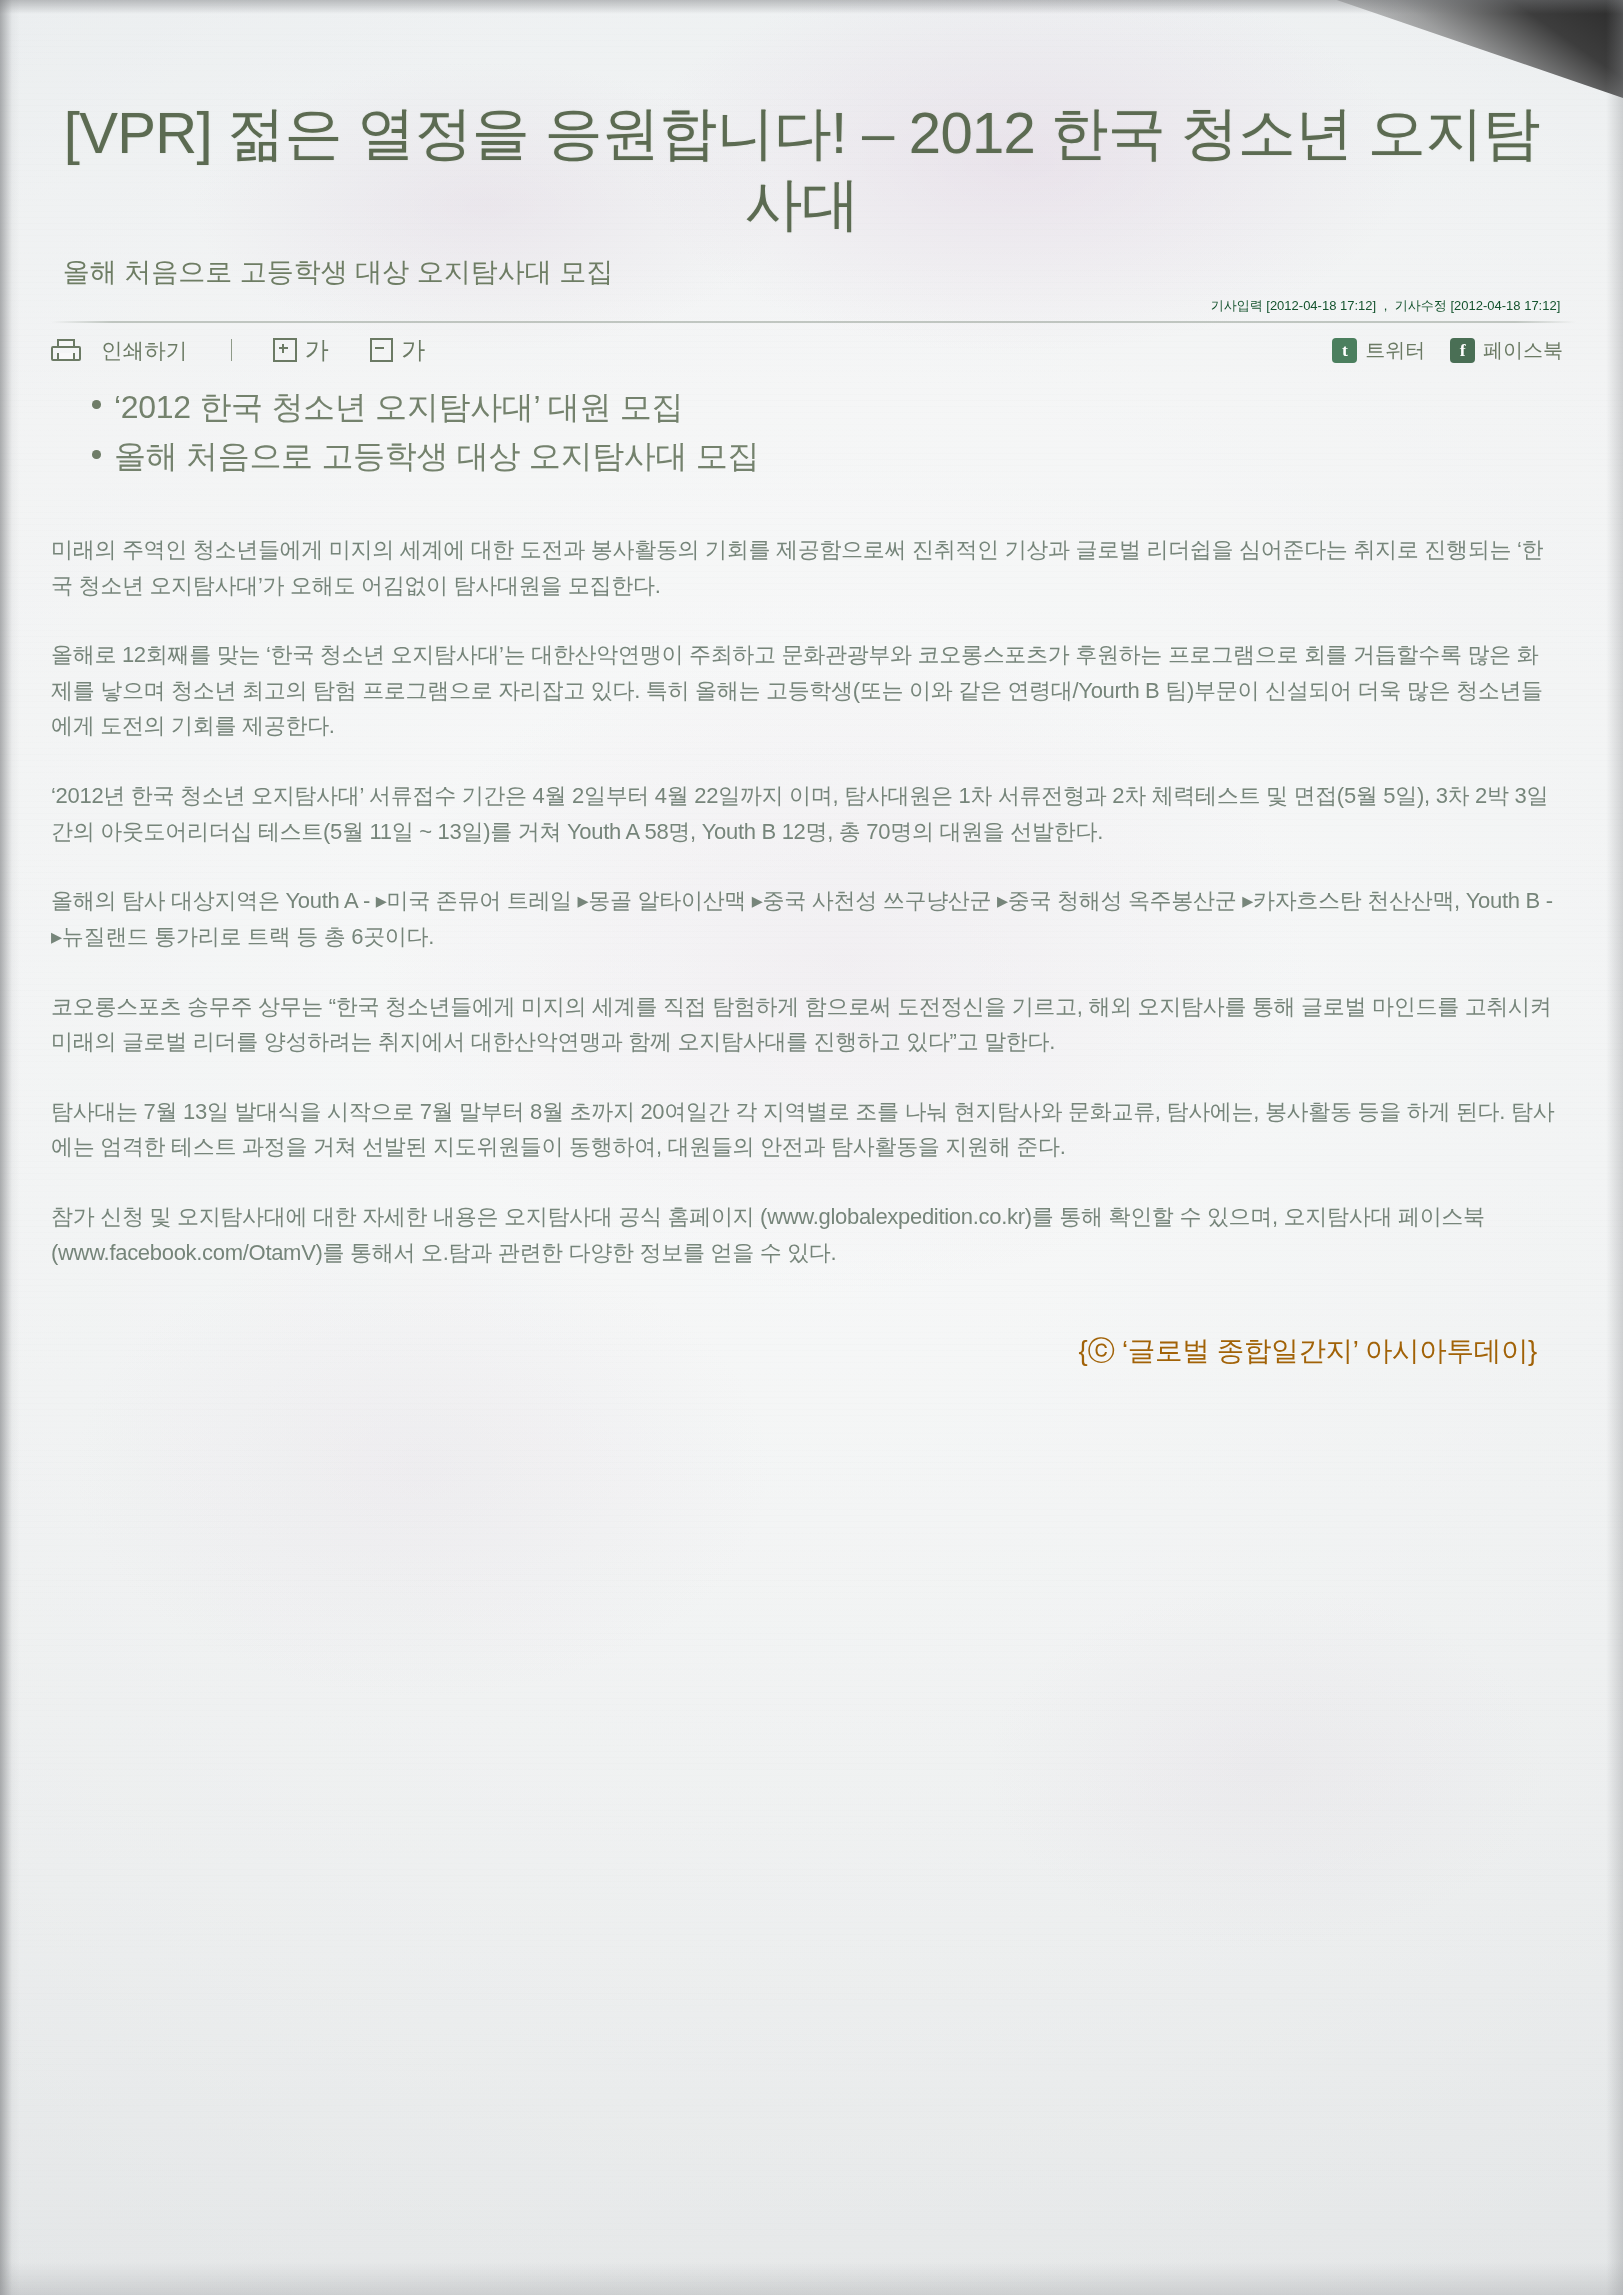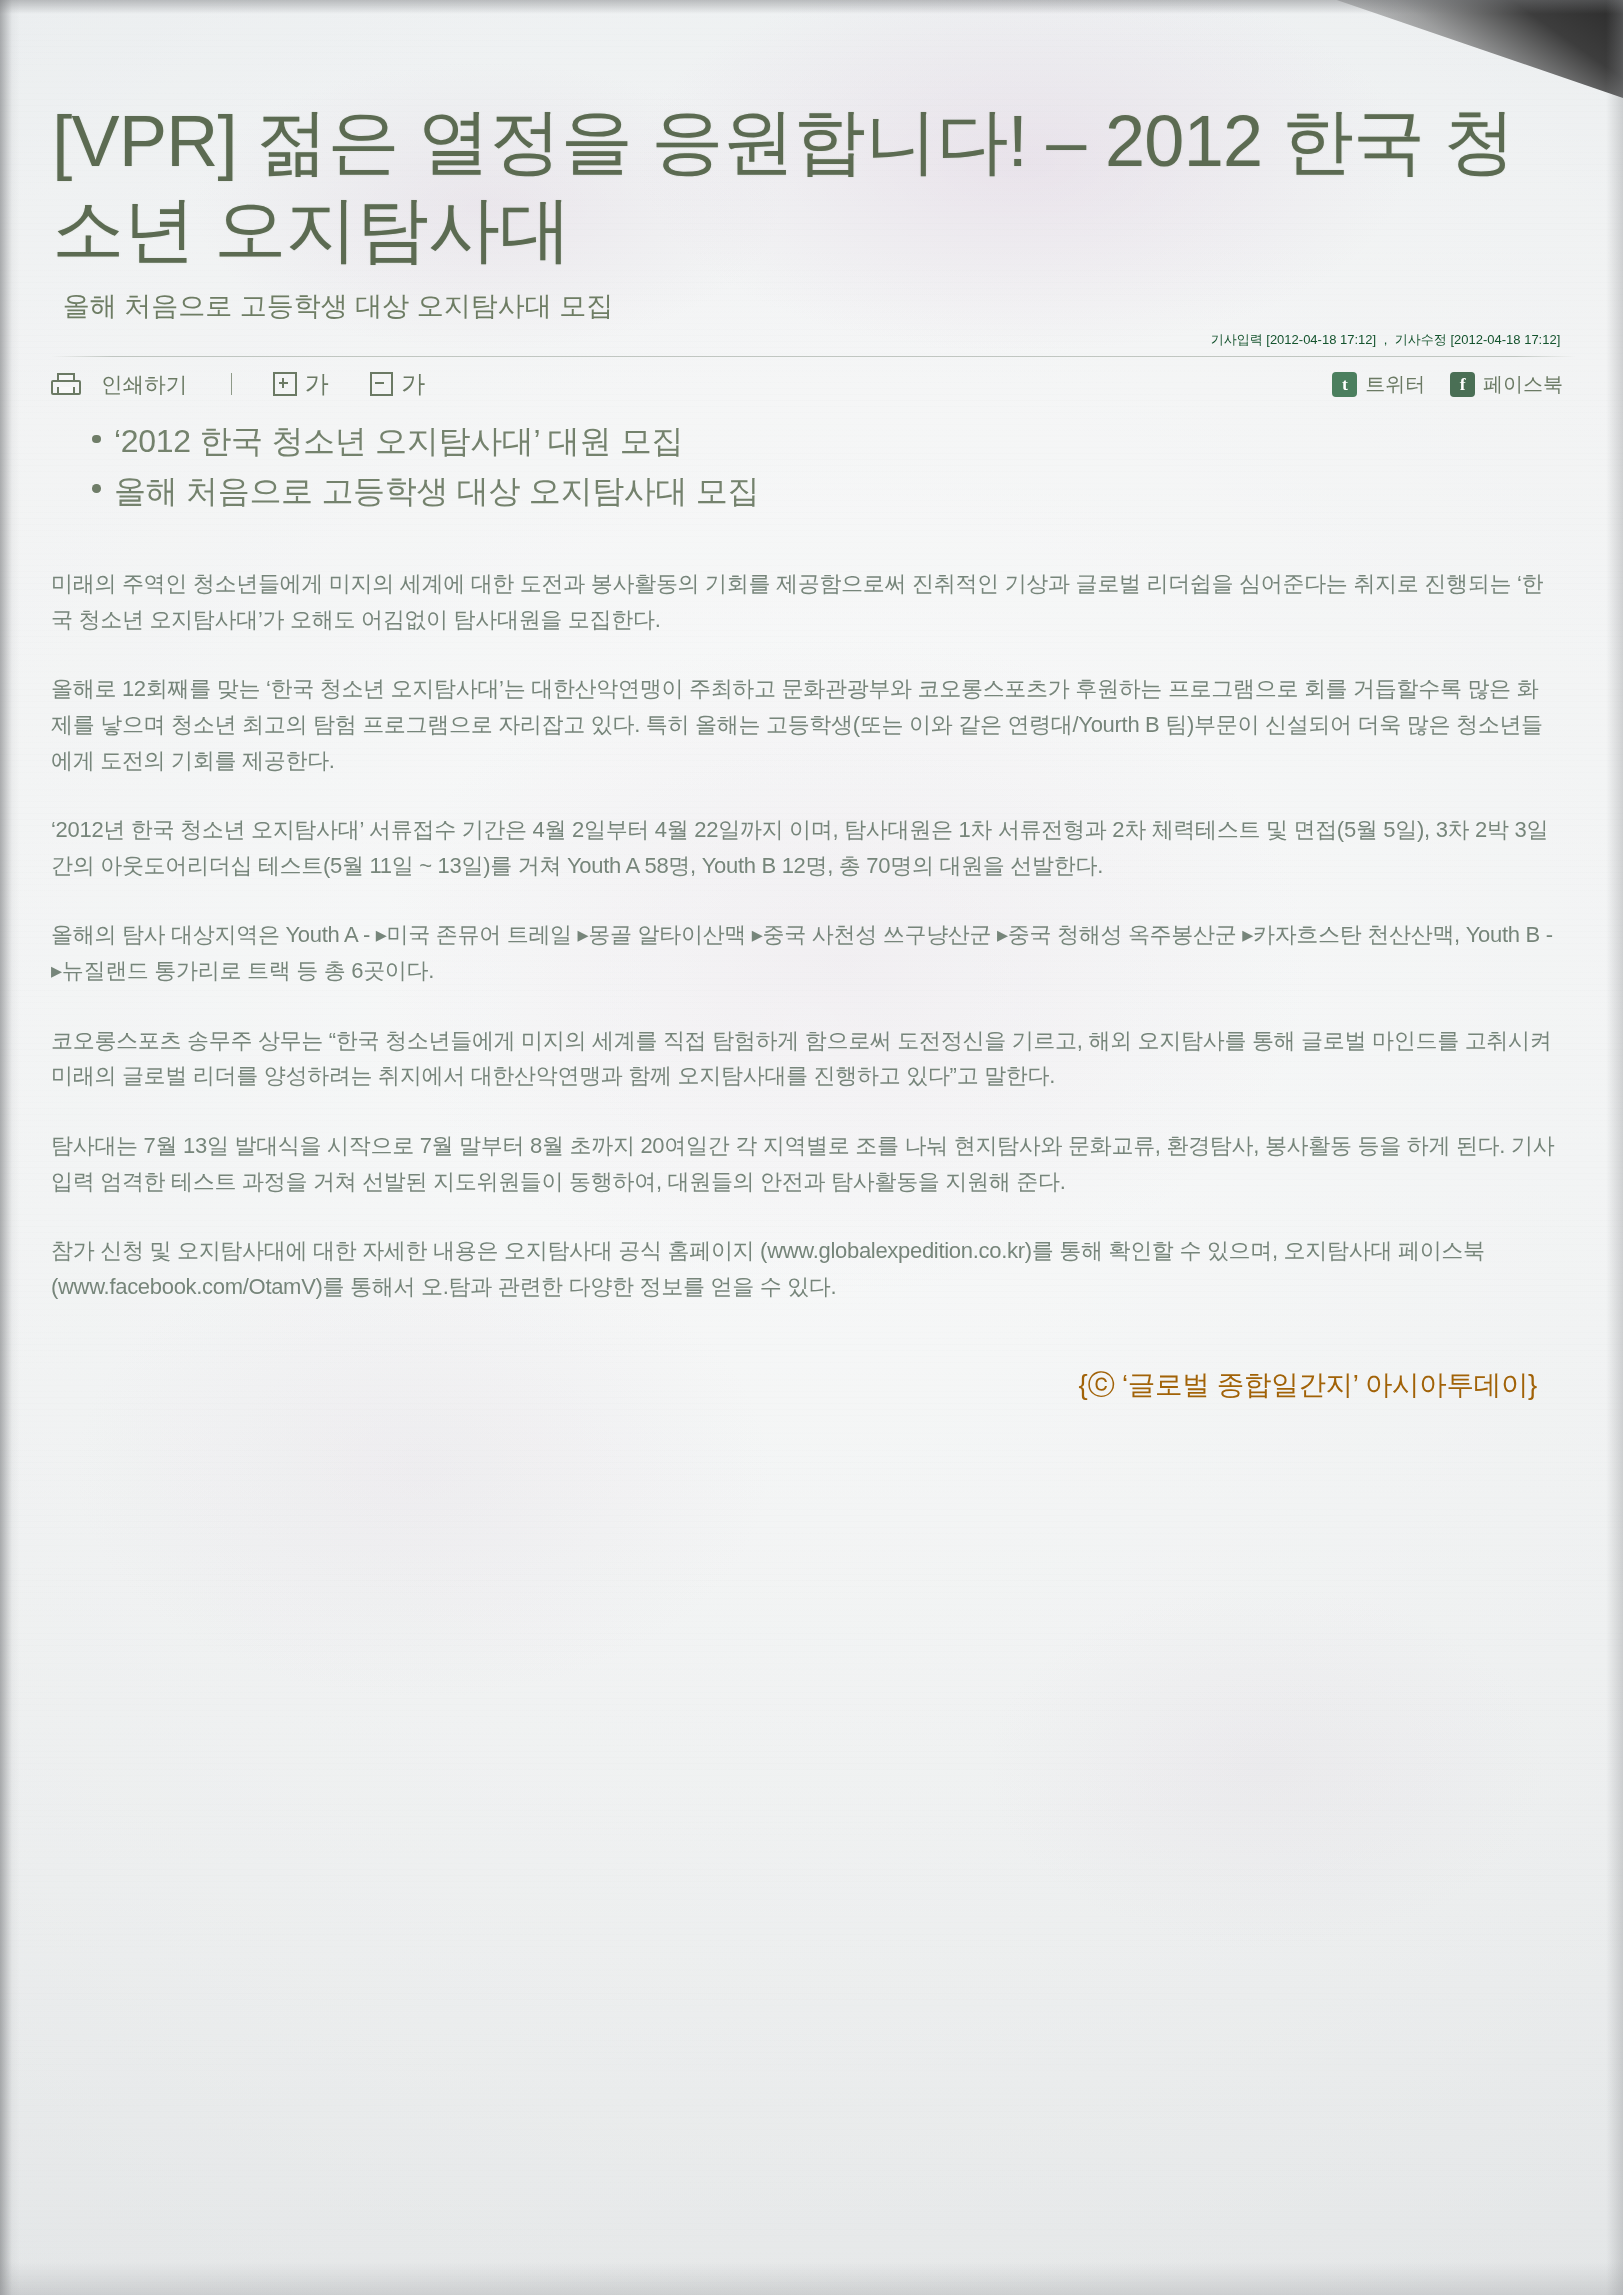--- a/index.html
+++ b/index.html
@@ -70,29 +70,30 @@
 
   .content {
     position: absolute;
     left: 51px;
     top: 98px;
     width: 1525px;
   }
 
   
   .headline {
-    font-size: 72px;
+    font-size: 58px;
     line-height: 1.22;
     color: #5c6b52;
     letter-spacing: -0.7px;
     font-weight: 400;
     margin: 0 0 3.9px 0;
     padding-left: 1.3px;
     max-width: 1499px;
     text-shadow: 0 0 1.3px rgba(120,140,110,0.35);
+    text-align: center;
   }
   .subhead {
     font-size: 27px;
     color: #6e7d64;
     letter-spacing: 0px;
     margin: 14.4px 0 0 11.8px;
     font-weight: 400;
   }
 
   
@@ -323,19 +324,19 @@
     <ul class="bullets">
       <li>‘2012 한국 청소년 오지탐사대’ 대원 모집</li>
       <li>올해 처음으로 고등학생 대상 오지탐사대 모집</li>
     </ul>
 
     <p class="para first">미래의 주역인 청소년들에게 미지의 세계에 대한 도전과 봉사활동의 기회를 제공함으로써 진취적인 기상과 글로벌 리더쉽을 심어준다는 취지로 진행되는 ‘한국 청소년 오지탐사대’가 오해도 어김없이 탐사대원을 모집한다.</p>
     <p class="para">올해로 12회째를 맞는 ‘한국 청소년 오지탐사대’는 대한산악연맹이 주최하고 문화관광부와 코오롱스포츠가 후원하는 프로그램으로 회를 거듭할수록 많은 화제를 낳으며 청소년 최고의 탐험 프로그램으로 자리잡고 있다. 특히 올해는 고등학생(또는 이와 같은 연령대/Yourth B 팀)부문이 신설되어 더욱 많은 청소년들에게 도전의 기회를 제공한다.</p>
     <p class="para">‘2012년 한국 청소년 오지탐사대’ 서류접수 기간은 4월 2일부터 4월 22일까지 이며, 탐사대원은 1차 서류전형과 2차 체력테스트 및 면접(5월 5일), 3차 2박 3일간의 아웃도어리더십 테스트(5월 11일 ~ 13일)를 거쳐 Youth A 58명, Youth B 12명, 총 70명의 대원을 선발한다.</p>
     <p class="para">올해의 탐사 대상지역은 Youth A - ▸미국 존뮤어 트레일 ▸몽골 알타이산맥 ▸중국 사천성 쓰구냥산군 ▸중국 청해성 옥주봉산군 ▸카자흐스탄 천산산맥, Youth B - ▸뉴질랜드 통가리로 트랙 등 총 6곳이다.</p>
     <p class="para">코오롱스포츠 송무주 상무는 “한국 청소년들에게 미지의 세계를 직접 탐험하게 함으로써 도전정신을 기르고, 해외 오지탐사를 통해 글로벌 마인드를 고취시켜 미래의 글로벌 리더를 양성하려는 취지에서 대한산악연맹과 함께 오지탐사대를 진행하고 있다”고 말한다.</p>
-    <p class="para">탐사대는 7월 13일 발대식을 시작으로 7월 말부터 8월 초까지 20여일간 각 지역별로 조를 나눠 현지탐사와 문화교류, 환경탐사, 봉사활동 등을 하게 된다. 기사입력 엄격한 테스트 과정을 거쳐 선발된 지도위원들이 동행하여, 대원들의 안전과 탐사활동을 지원해 준다.</p>
+    <p class="para">탐사대는 7월 13일 발대식을 시작으로 7월 말부터 8월 초까지 20여일간 각 지역별로 조를 나눠 현지탐사와 문화교류, 탐사에는, 봉사활동 등을 하게 된다. 탐사에는 엄격한 테스트 과정을 거쳐 선발된 지도위원들이 동행하여, 대원들의 안전과 탐사활동을 지원해 준다.</p>
     <p class="para">참가 신청 및 오지탐사대에 대한 자세한 내용은 오지탐사대 공식 홈페이지 (www.globalexpedition.co.kr)를 통해 확인할 수 있으며, 오지탐사대 페이스북 (www.facebook.com/OtamV)를 통해서 오.탐과 관련한 다양한 정보를 얻을 수 있다.</p>
 
     <div class="footer-credit">{ⓒ ‘글로벌 종합일간지’ 아시아투데이}</div>
   </div>
 </div>
 
 
 </body></html>

